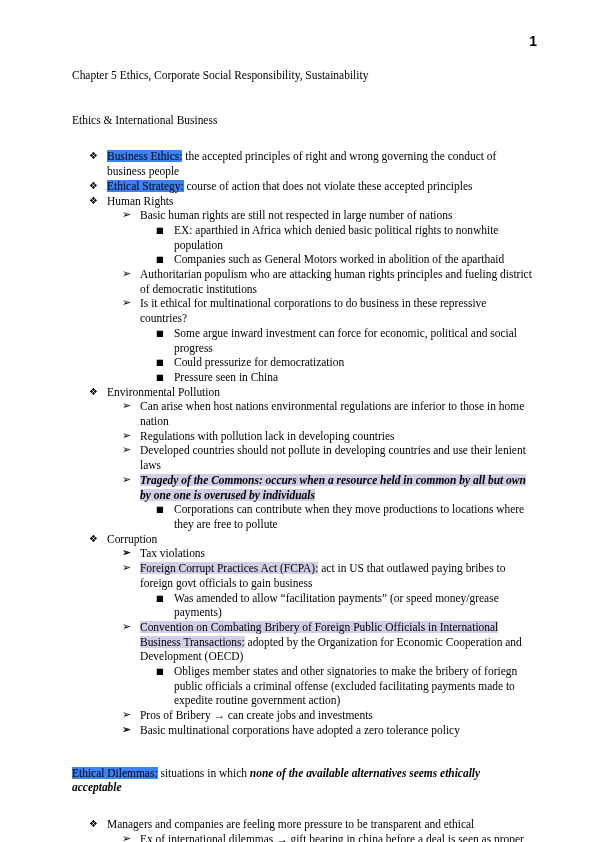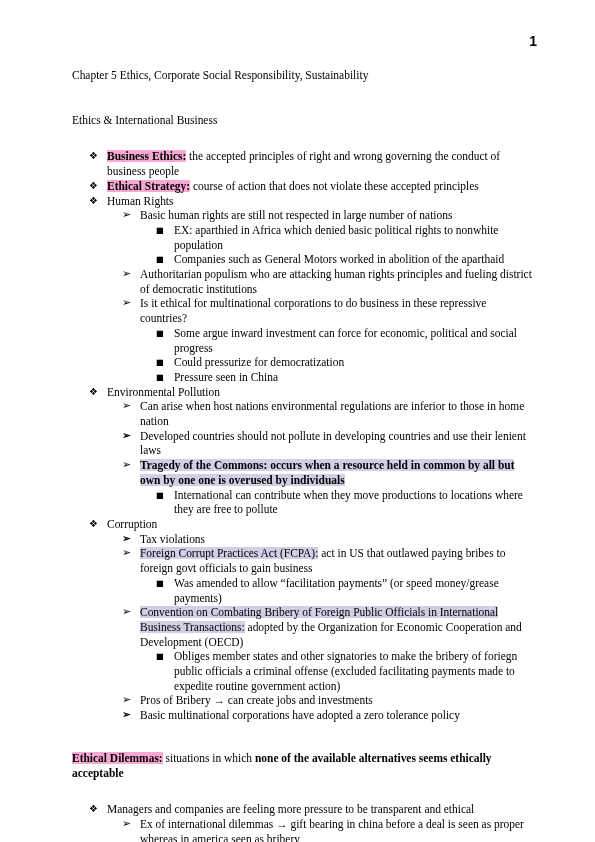--- a/index.html
+++ b/index.html
@@ -77,27 +77,26 @@
   .lvl1 { padding-left: 43px; }
   .lvl1 > .marker { left: 25px; }
   
   .lvl2 { padding-left: 76px; }
   .lvl2 > .marker { left: 58px; }
   
   .lvl3 { padding-left: 110px; }
   .lvl3 > .marker { left: 92px; }
 
   .hl-blue {
-    background-color: #f9a8d4;
-    font-weight: bold;
+    background-color: #3b82f6;
   }
   .hl-purple {
     background-color: #d3cee6;
   }
-  .bold { font-weight: bold; }
+  .bold { font-weight: bold; font-style: italic; }
 </style>
 </head>
 <body>
 
 <div id="page">
 
   <div class="page-number">1</div>
 
   <div class="content">
 
@@ -169,35 +168,36 @@
       <span>Environmental Pollution</span>
     </div>
 
     <div class="row lvl2">
       <span class="marker arrow">➢</span>
       <span>Can arise when host nations environmental regulations are inferior to those in home nation</span>
     </div>
 
     <div class="row lvl2">
       <span class="marker arrow">➢</span>
+      <span>Regulations with pollution lack in developing countries</span>
     </div>
 
     <div class="row lvl2">
       <span class="marker arrow">➢</span>
       <span>Developed countries should not pollute in developing countries and use their lenient laws</span>
     </div>
 
     <div class="row lvl2">
       <span class="marker arrow">➢</span>
       <span class="bold hl-purple">Tragedy of the Commons:</span><span class="bold hl-purple"> occurs when a resource held in common by all but own by one one is overused by individuals</span>
     </div>
 
     <div class="row lvl3">
       <span class="marker square">■</span>
-      <span>International can contribute when they move productions to locations where they are free to pollute</span>
+      <span>Corporations can contribute when they move productions to locations where they are free to pollute</span>
     </div>
 
     <div class="row lvl1">
       <span class="marker diamond">❖</span>
       <span>Corruption</span>
     </div>
 
     <div class="row lvl2">
       <span class="marker arrow">➢</span>
     </div>

